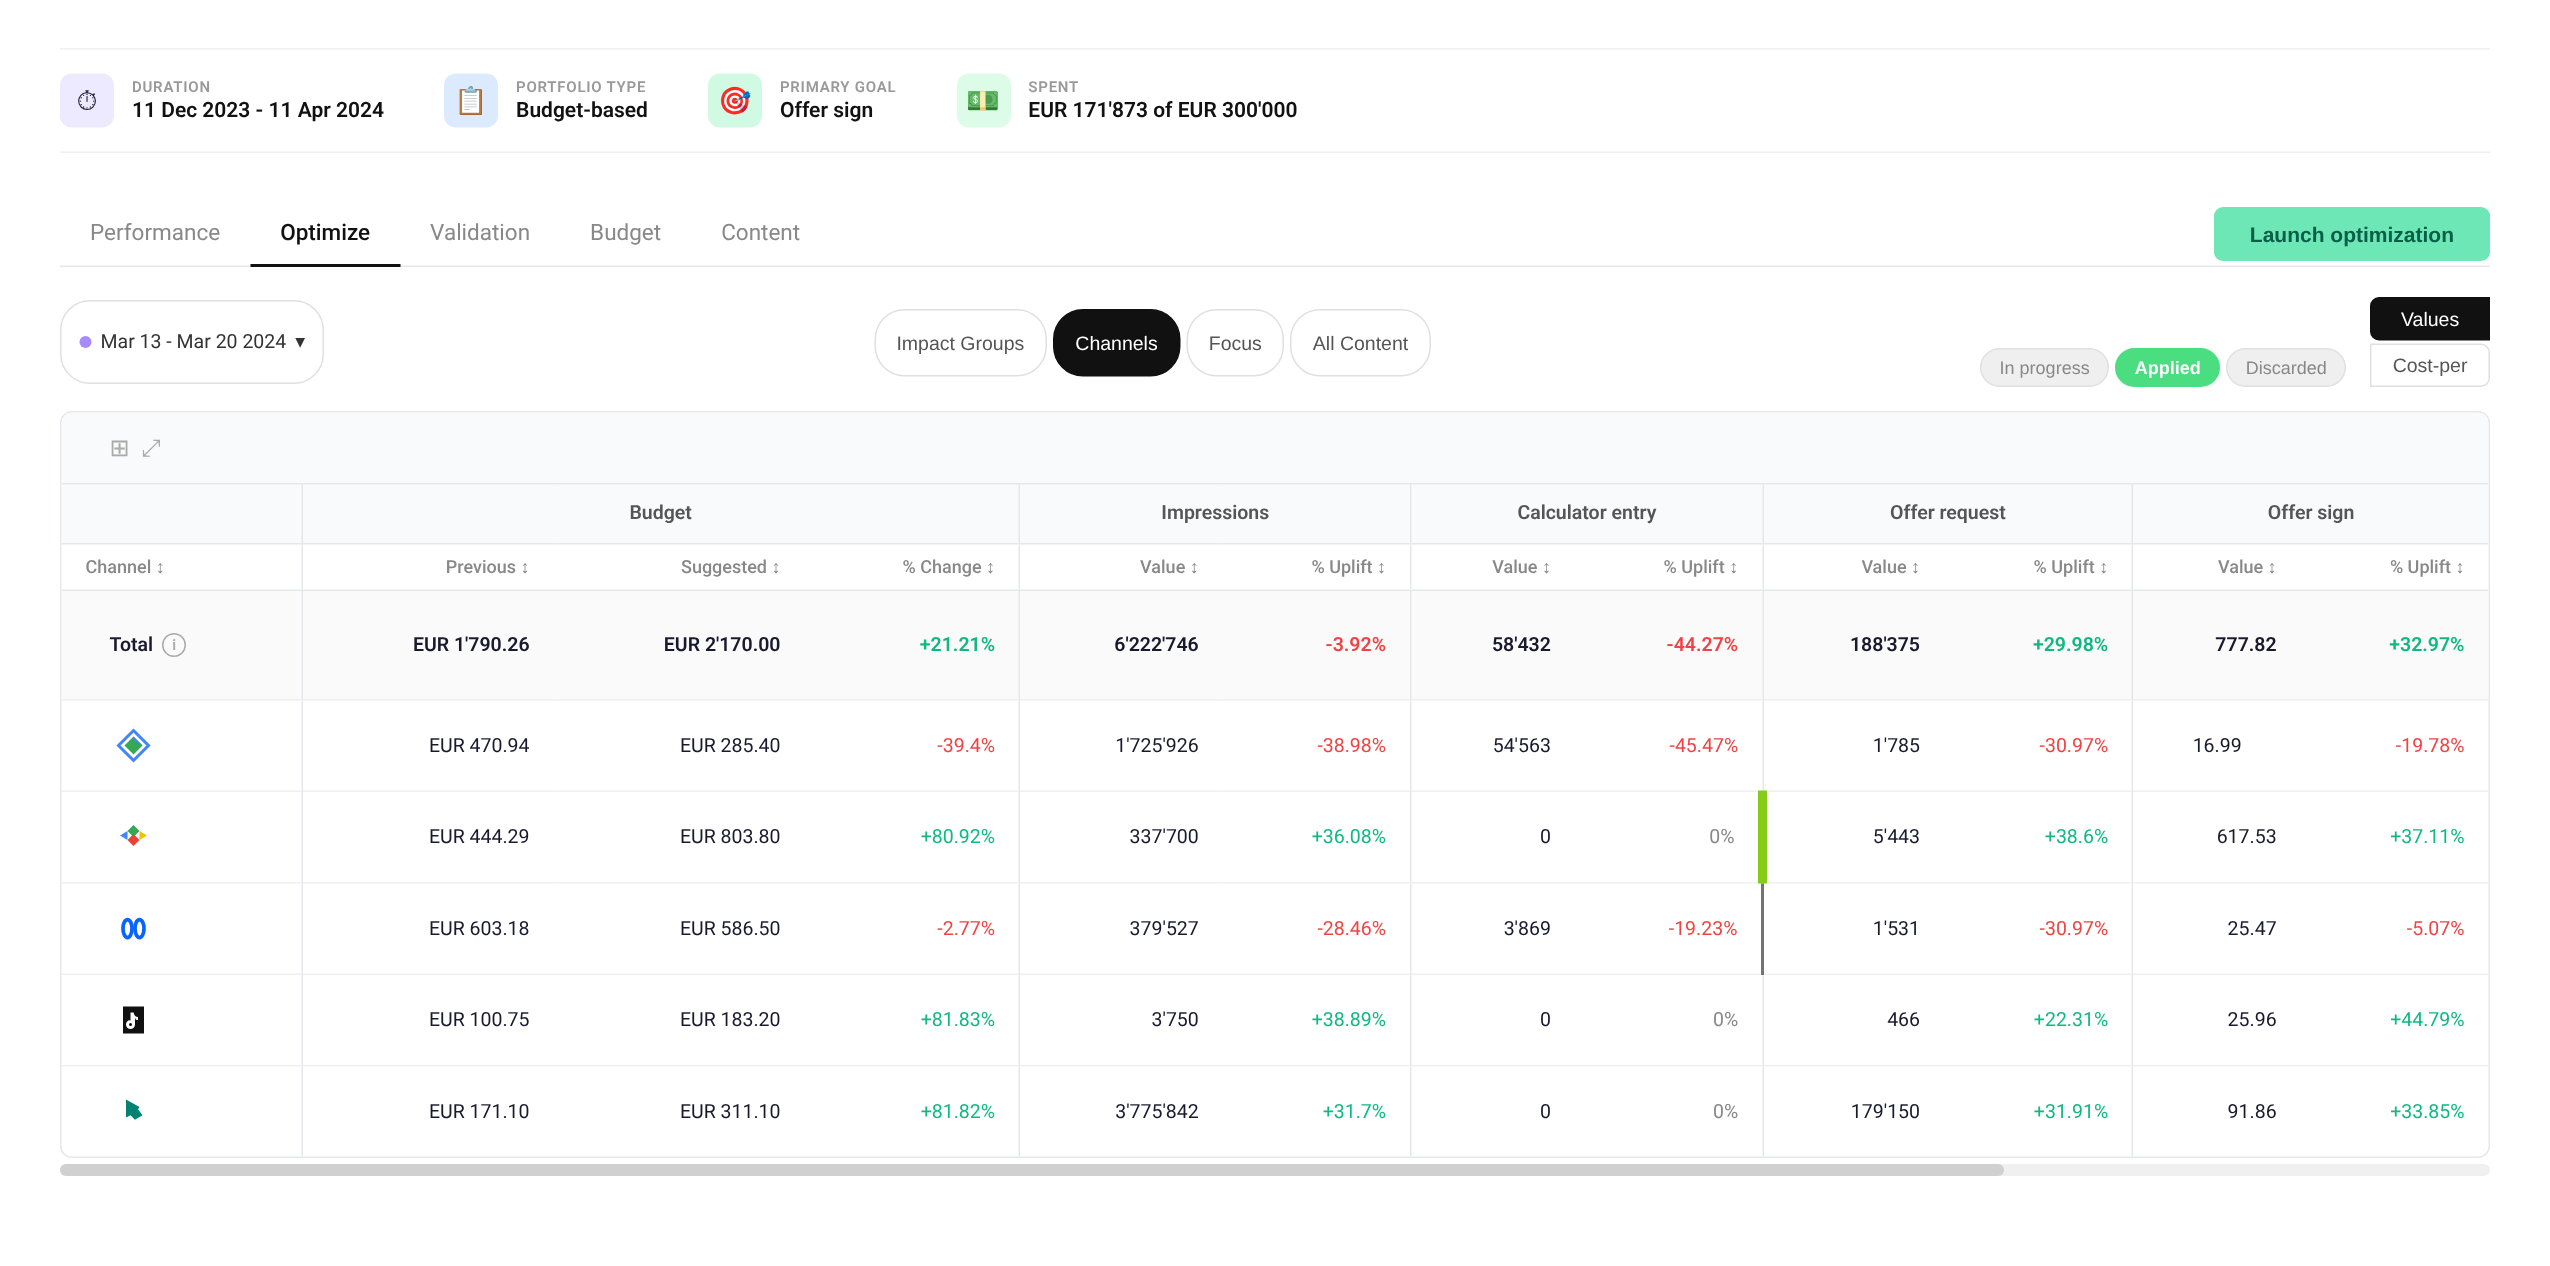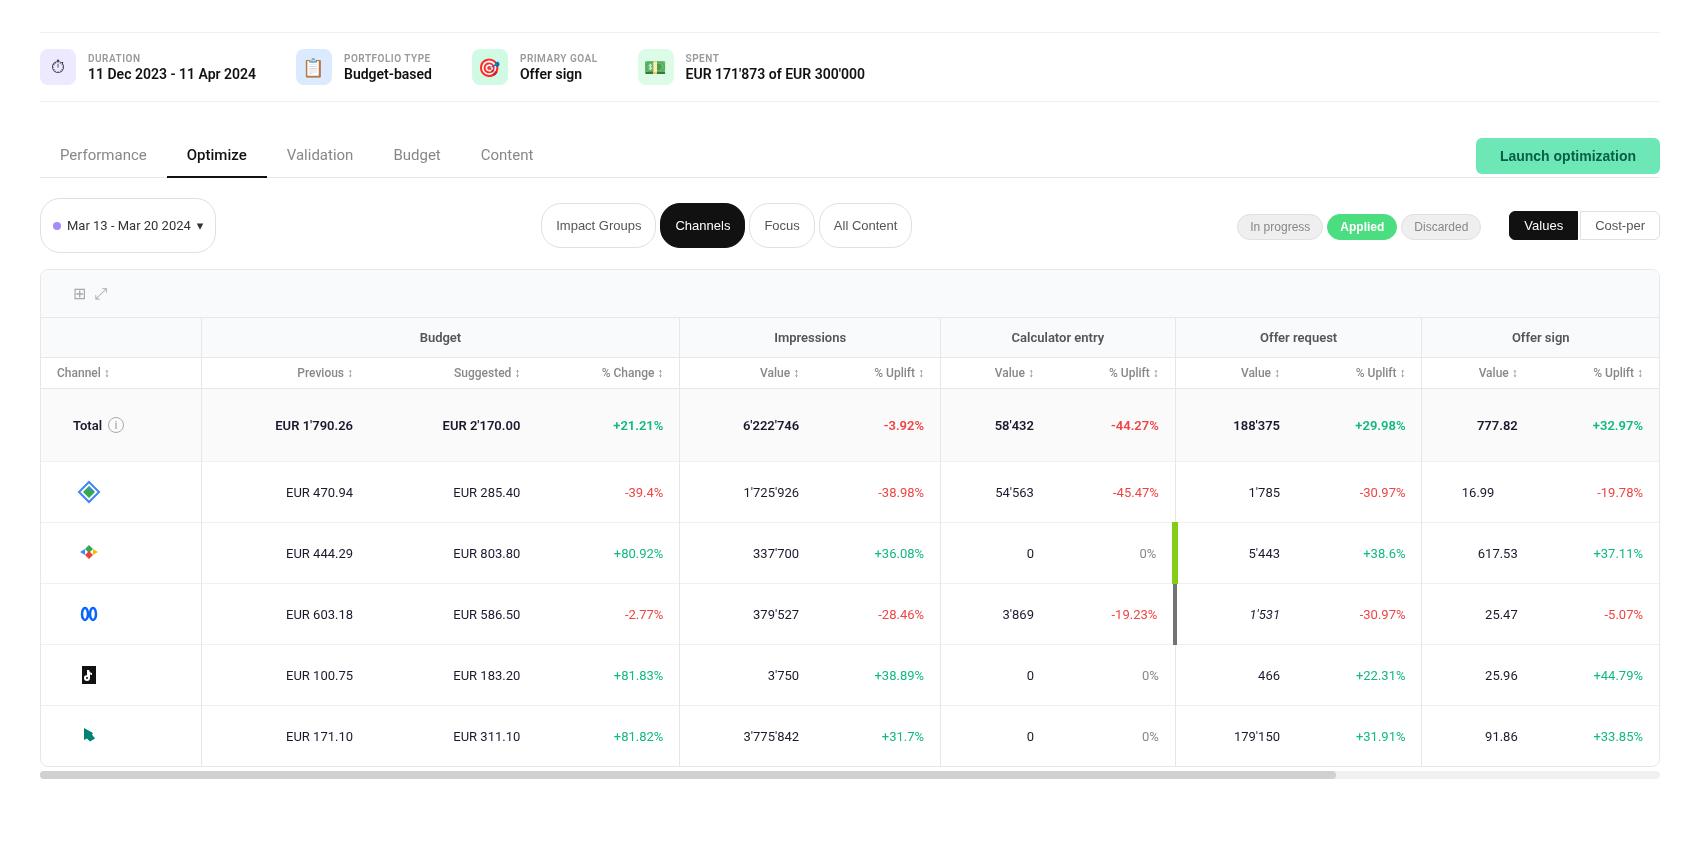--- a/index.html
+++ b/index.html
@@ -37,21 +37,21 @@
     
     .filter-tabs { display: flex; gap: 4px; }
     .filter-tab { padding: 14px 14px; border-radius: 20px; border: 1px solid #e0e0e0; font-size: 13px; cursor: pointer; color: #555; background: #fff; }
     .filter-tab.active { background: #111; color: #fff; border-color: #111; }
     
     .toolbar-right { display: flex; align-items: flex-end; gap: 8px; }
     .status-pills { display: flex; gap: 4px; }
     .status-pill { padding: 5px 12px; border-radius: 20px; font-size: 12px; cursor: pointer; border: 1px solid #e0e0e0; color: #888; }
     .status-pill.active { background: #4ade80; color: #fff; border-color: #4ade80; font-weight: 600; }
     
-    .view-toggle { display: flex; gap: 2px; margin-left: 20px; }
+    .view-toggle { display: flex; gap: 2px; margin-left: 8px; flex-direction: column; }
     .view-btn { padding: 6px 14px; border: 1px solid #e0e0e0; font-size: 13px; cursor: pointer; background: #fff; color: #555; }
     .view-btn:first-child { border-radius: 6px 0 0 6px; }
     .view-btn:last-child { border-radius: 0 6px 6px 0; }
     .view-btn.active { background: #111; color: #fff; border-color: #111; }
     
     .table-container { border: 1px solid #e5e7eb; border-radius: 8px; overflow-x: auto; }
     
     table { width: 100%; border-collapse: collapse; }
     
     .table-header-row th { background: #f9fafb; padding: 12px 16px; text-align: center; font-size: 13px; font-weight: 600; color: #555; border-bottom: 1px solid #e5e7eb; }
@@ -278,21 +278,21 @@
                 </div>
         </div>
       </td>
       <td class="right" style="border-left:1px solid #e5e7eb;">EUR 603.18</td>
       <td class="right">EUR 586.50</td>
       <td class="right negative">-2.77%</td>
       <td class="right" style="border-left:1px solid #e5e7eb;">379'527</td>
       <td class="right negative">-28.46%</td>
       <td class="right" style="border-left:1px solid #e5e7eb;">3'869</td>
       <td class="right negative">-19.23%</td>
-      <td class="right" style="border-left:4px solid #737373;font-style:italic;">1'531</td>
+      <td class="right" style="border-left:2px solid #737373;">1'531</td>
       <td class="right negative">-30.97%</td>
       <td class="right" style="border-left:1px solid #e5e7eb;">25.47</td>
       <td class="right negative">-5.07%</td>
     </tr>
           <tr class="data-row">
       <td>
         <div style="display:flex; align-items:center; gap:10px; padding: 0 16px;">
           <div class="channel-icon">
                   <svg width="24" height="24" viewBox="0 0 24 24">
                     <path d="M19 3H5v18h14V3zM13 10v5a3 3 0 01-3 3 3 3 0 01-3-3 3 3 0 013-3v2a1 1 0 100 2 1 1 0 000-2V7h2c.5 2 1.5 3 3 3v2c-1 0-2-.3-2-2z" fill="#111"></path>

